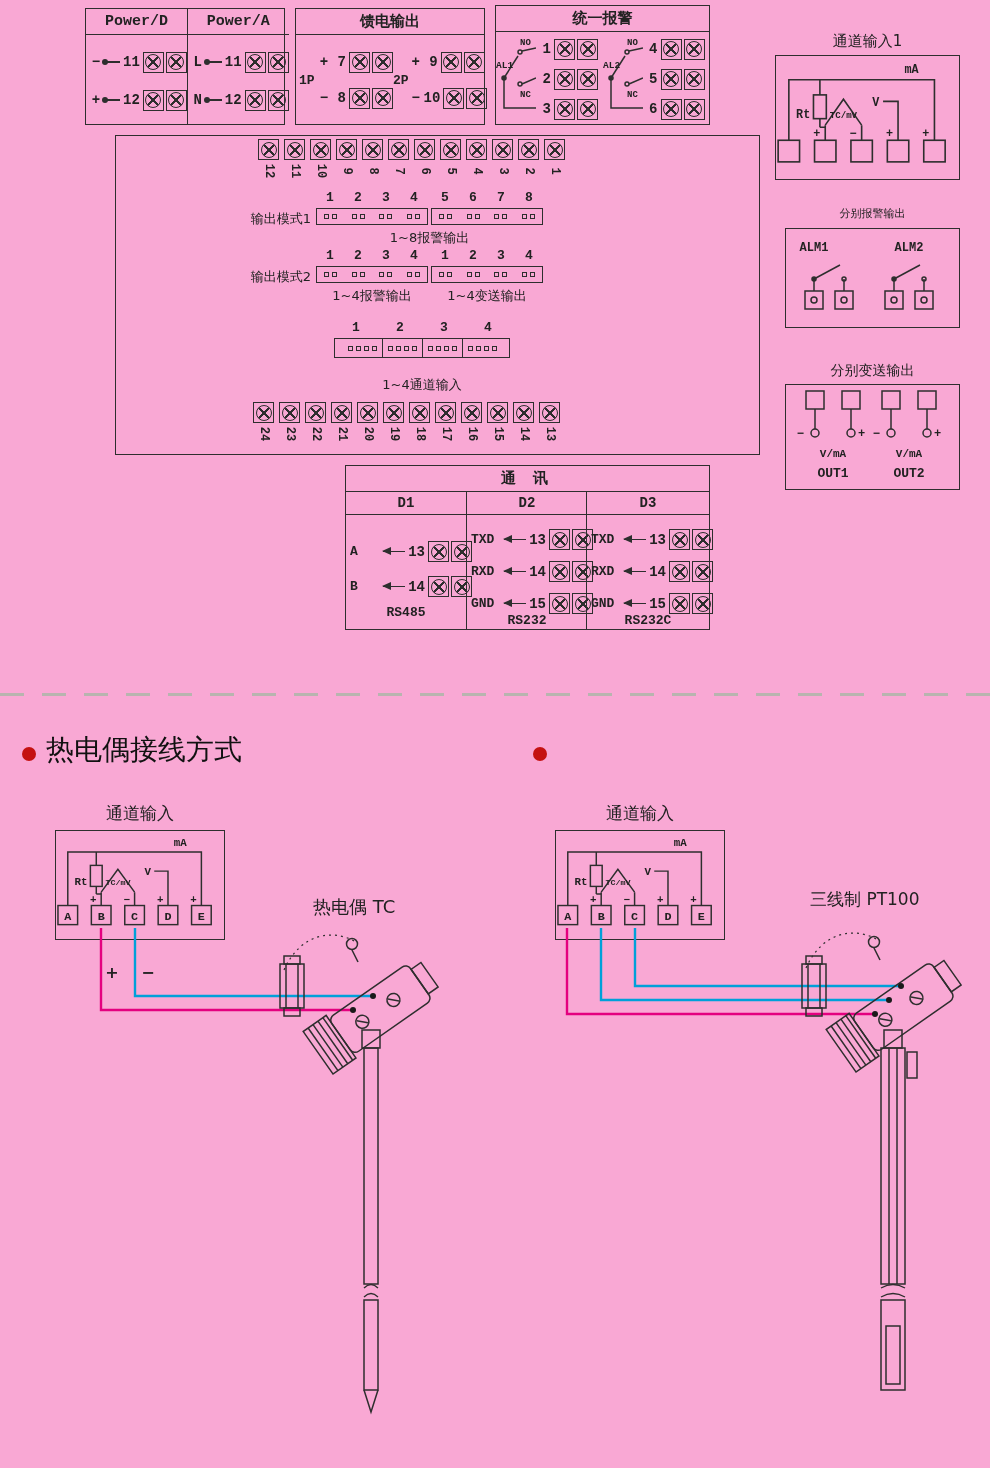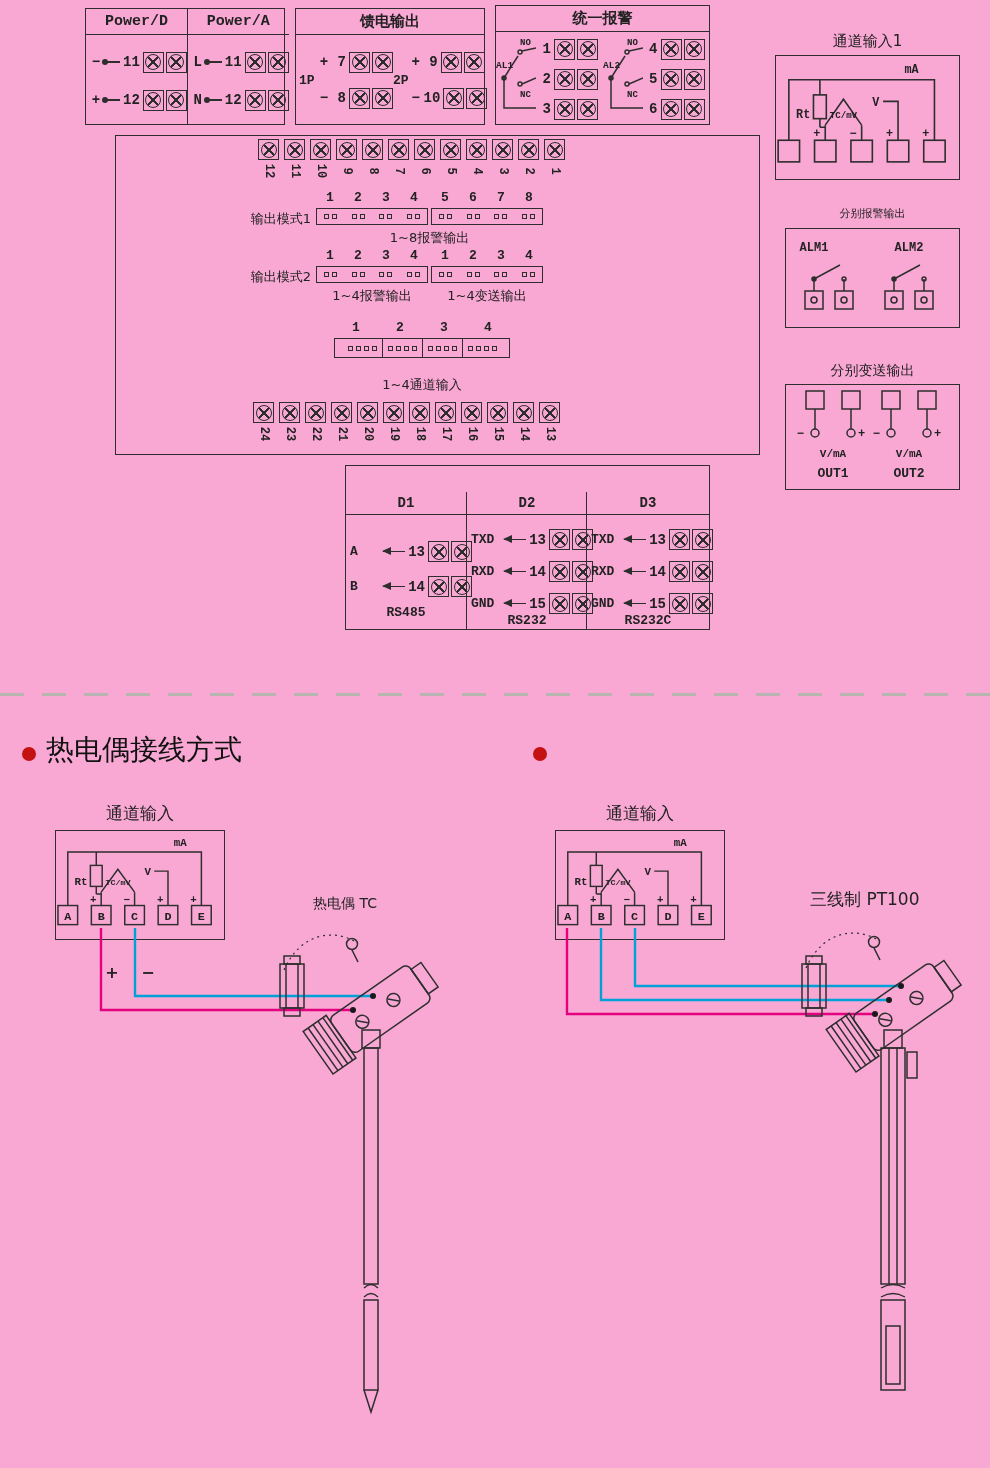--- a/index.html
+++ b/index.html
@@ -549,20 +549,21 @@
       <text class="txt" x="94" y="52" text-anchor="end" font-size="12">−</text>
       <text class="txt" x="148" y="52" font-size="12">+</text>
       <text class="txt" x="47" y="72" text-anchor="middle" font-size="11">V/mA</text>
       <text class="txt" x="123" y="72" text-anchor="middle" font-size="11">V/mA</text>
       <text class="txt" x="47" y="92" text-anchor="middle" font-size="13">OUT1</text>
       <text class="txt" x="123" y="92" text-anchor="middle" font-size="13">OUT2</text>
     </svg>
   </div>
 
   <div class="box" style="left:345px;top:465px;width:365px;height:165px">
+    <div class="bhdr cn" style="letter-spacing:6px">通  讯</div>
     <div class="abs" style="left:0;top:26px;width:120px;bottom:0">
       <div class="chead">D1</div>
       <div class="crow" style="top:49px">
           <span class="lab">A</span>
           <span class="arr"></span>
           <span class="num">13</span>
           <span class="term2">
             <span class="term"></span>
             <span class="term"></span>
           </span>
@@ -672,21 +673,21 @@
       <text class="txt" x="72" y="75" text-anchor="middle" font-size="11">−</text>
       <text class="txt" x="106" y="75" text-anchor="middle" font-size="11">+</text>
       <text class="txt" x="140" y="75" text-anchor="middle" font-size="11">+</text>
       <text class="txt" x="12" y="93" text-anchor="middle" font-size="12">A</text>
       <text class="txt" x="46" y="93" text-anchor="middle" font-size="12">B</text>
       <text class="txt" x="80" y="93" text-anchor="middle" font-size="12">C</text>
       <text class="txt" x="114" y="93" text-anchor="middle" font-size="12">D</text>
       <text class="txt" x="148" y="93" text-anchor="middle" font-size="12">E</text>
     </svg>
   </div>
-  <div class="abs cn" style="left:313px;top:895px;font-size:14px">热电偶 TC</div>
+  <div class="abs cn" style="left:313px;top:895px;font-size:18px">热电偶 TC</div>
 
   <div class="toplabel cn" style="left:555px;top:802px;width:170px;font-size:17px">通道输入</div>
   <div class="box" style="left:555px;top:830px;width:170px;height:110px">
     <svg width="167" height="107" viewBox="0 0 170 112" preserveAspectRatio="none">
       <g class="ln">
         <path d="M12,78 V22 H148 V78"></path>
         <path d="M46,78 V64 M80,78 V64"></path>
         <path d="M46,64 L63,40 L80,64"></path>
         <path d="M41,66 H46 M41,58 V66 M41,36 V22"></path>
         <rect x="35" y="36" width="12" height="22"></rect>

